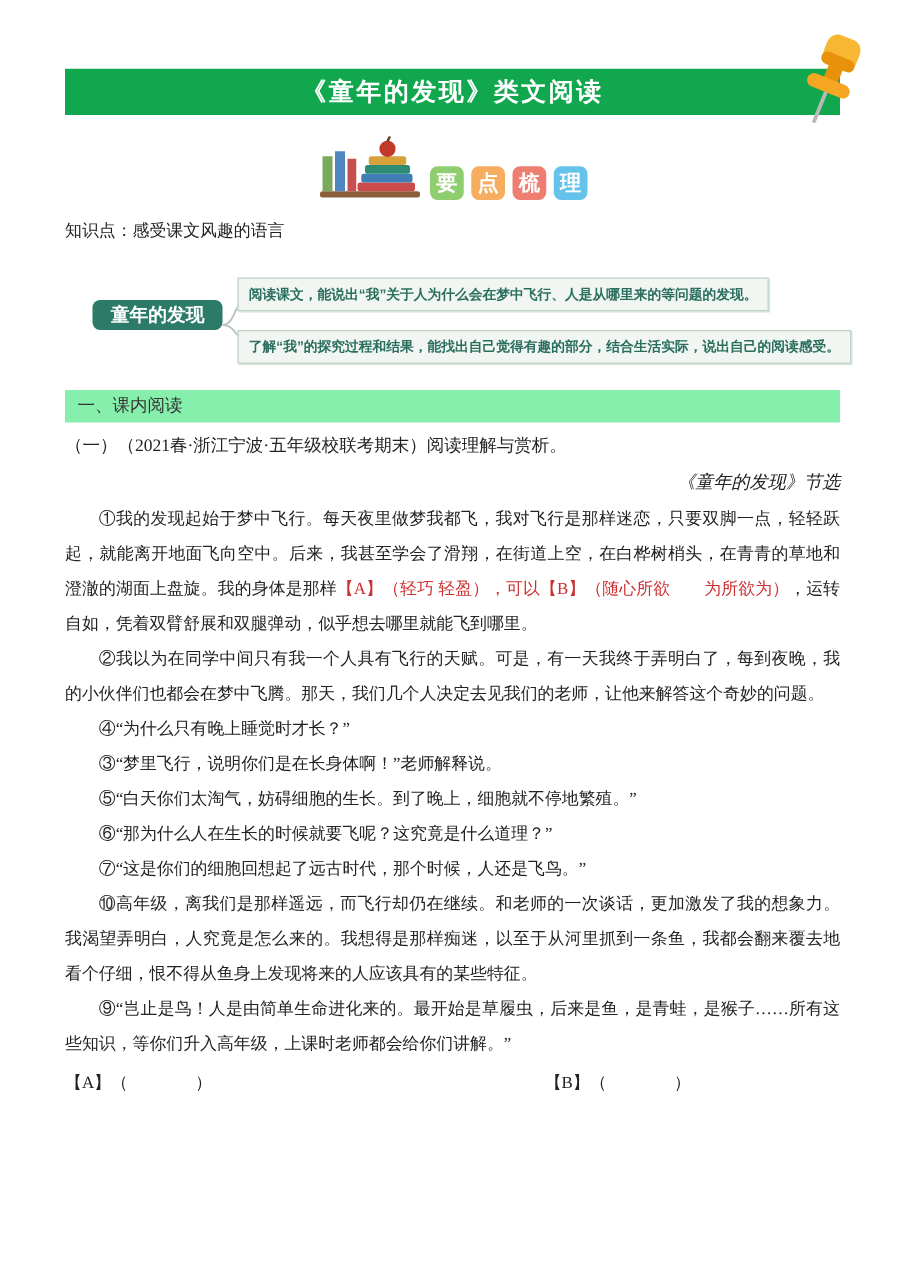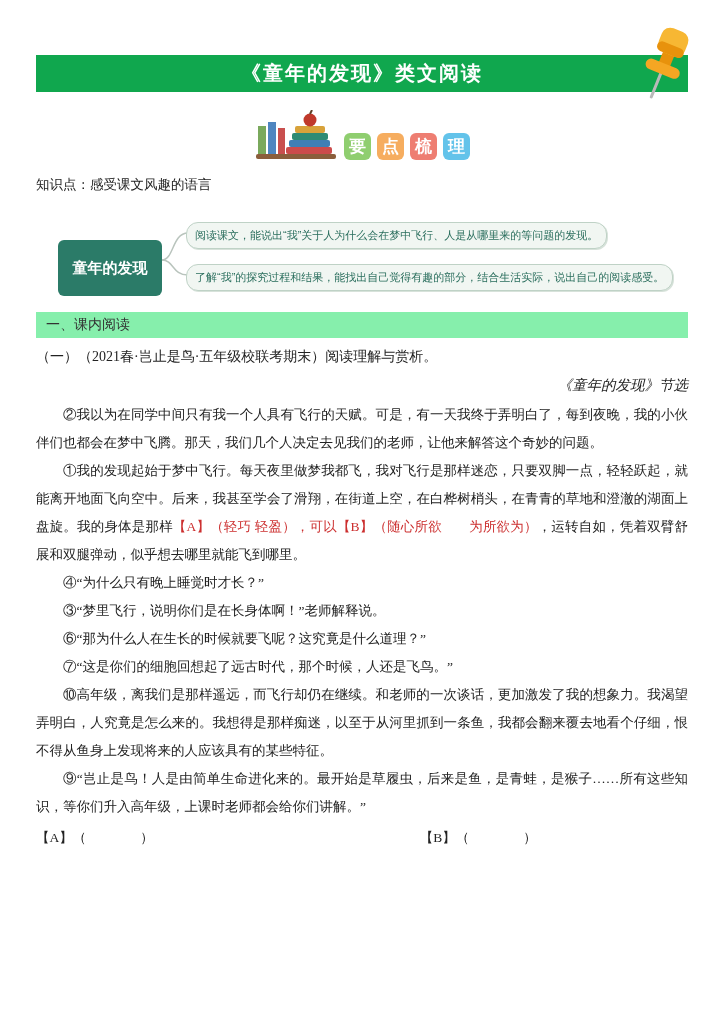--- a/index.html
+++ b/index.html
@@ -3,21 +3,21 @@
 <meta charset="utf-8">
 <style>
   * { margin:0; padding:0; box-sizing:border-box; }
   html, body { width:724px; height:1024px; background:#ffffff; }
   body {
     font-family:"Liberation Serif","DejaVu Serif",serif;
     color:#222222;
     position:relative;
     overflow:hidden;
   }
-  .page { position:absolute; inset:0; padding:0 36px; }
+  .page { position:absolute; inset:0; padding:0 52px; }
 
   
   .title-bar {
     margin-top:55px; height:37px;
     background:#10a74e; color:#ffffff;
     display:flex; align-items:center; justify-content:center;
     font-size:20px; font-weight:bold; letter-spacing:2px;
     font-family:"Liberation Sans","DejaVu Sans",sans-serif;
   }
   .pushpin { position:absolute; top:24px; right:26px; z-index:5; }
@@ -37,30 +37,30 @@
   .badge-0 { background:#8fce6f; }
   .badge-1 { background:#f6ad5f; }
   .badge-2 { background:#ee7e72; }
   .badge-3 { background:#63c3ea; }
 
   .knowledge { font-size:13.5px; margin-top:10px; }
 
   
   .mindmap { position:relative; height:96px; margin-top:14px; }
   .mm-root {
-    position:absolute; left:22px; top:32px; width:104px; height:56px;
+    position:absolute; left:22px; top:32px; width:104px; height:24px;
     background:#2b7b68; color:#ffffff; border-radius:6px;
     display:flex; align-items:center; justify-content:center;
     font-weight:bold; font-size:15px;
     font-family:"Liberation Sans","DejaVu Sans",sans-serif;
   }
   .mm-branch {
-    position:absolute; left:150px;
-    background:#f1f6f2; border:1px solid #bfd2c6; border-radius:12px;
-    color:#2a6e5d; font-weight:normal; font-size:11px;
+    position:absolute; left:138px;
+    background:#f1f6f2; border:1px solid #bfd2c6; border-radius:0;
+    color:#2a6e5d; font-weight:bold; font-size:11px;
     padding:5px 8px; white-space:nowrap;
     box-shadow:1px 1px 0 #d7e2da;
     font-family:"Liberation Sans","DejaVu Sans",sans-serif;
   }
   .mm-b1 { top:14px; }
   .mm-b2 { top:56px; }
   .mm-svg { position:absolute; left:126px; top:0; }
 
   
   .section-bar {
@@ -132,28 +132,29 @@
     <svg class="mm-svg" width="28" height="96" viewBox="0 0 28 96">
       <path d="M0,52 C12,52 10,25 26,25" stroke="#b9c4bd" stroke-width="1.5" fill="none"></path>
       <path d="M0,52 C12,52 10,67 26,67" stroke="#b9c4bd" stroke-width="1.5" fill="none"></path>
     </svg>
     <div class="mm-branch mm-b1">阅读课文，能说出“我”关于人为什么会在梦中飞行、人是从哪里来的等问题的发现。</div>
     <div class="mm-branch mm-b2">了解“我”的探究过程和结果，能找出自己觉得有趣的部分，结合生活实际，说出自己的阅读感受。</div>
   </div>
 
   <div class="section-bar">一、课内阅读</div>
 
-  <div class="source-line">（一）（2021春·岂止是鸟·五年级校联考期末）阅读理解与赏析。</div>
+  <div class="source-line">（一）（2021春·浙江宁波·五年级校联考期末）阅读理解与赏析。</div>
   <div class="passage-title">《童年的发现》节选</div>
 
   <div class="passage">
+    <p class="para"><span>①我的发现起始于梦中飞行。每天夜里做梦我都飞，我对飞行是那样迷恋，只要双脚一点，轻轻跃起，就能离开地面飞向空中。后来，我甚至学会了滑翔，在街道上空，在白桦树梢头，在青青的草地和澄澈的湖面上盘旋。我的身体是那样</span><span class="red">【A】（轻巧 轻盈），可以【B】（随心所欲　　为所欲为）</span><span>，运转自如，凭着双臂舒展和双腿弹动，似乎想去哪里就能飞到哪里。</span></p>
     <p class="para">②我以为在同学中间只有我一个人具有飞行的天赋。可是，有一天我终于弄明白了，每到夜晚，我的小伙伴们也都会在梦中飞腾。那天，我们几个人决定去见我们的老师，让他来解答这个奇妙的问题。</p>
-    <p class="para"><span>①我的发现起始于梦中飞行。每天夜里做梦我都飞，我对飞行是那样迷恋，只要双脚一点，轻轻跃起，就能离开地面飞向空中。后来，我甚至学会了滑翔，在街道上空，在白桦树梢头，在青青的草地和澄澈的湖面上盘旋。我的身体是那样</span><span class="red">【A】（轻巧 轻盈），可以【B】（随心所欲　　为所欲为）</span><span>，运转自如，凭着双臂舒展和双腿弹动，似乎想去哪里就能飞到哪里。</span></p>
     <p class="para">④“为什么只有晚上睡觉时才长？”</p>
     <p class="para">③“梦里飞行，说明你们是在长身体啊！”老师解释说。</p>
+    <p class="para">⑤“白天你们太淘气，妨碍细胞的生长。到了晚上，细胞就不停地繁殖。”</p>
     <p class="para">⑥“那为什么人在生长的时候就要飞呢？这究竟是什么道理？”</p>
     <p class="para">⑦“这是你们的细胞回想起了远古时代，那个时候，人还是飞鸟。”</p>
     <p class="para">⑩高年级，离我们是那样遥远，而飞行却仍在继续。和老师的一次谈话，更加激发了我的想象力。我渴望弄明白，人究竟是怎么来的。我想得是那样痴迷，以至于从河里抓到一条鱼，我都会翻来覆去地看个仔细，恨不得从鱼身上发现将来的人应该具有的某些特征。</p>
     <p class="para">⑨“岂止是鸟！人是由简单生命进化来的。最开始是草履虫，后来是鱼，是青蛙，是猴子……所有这些知识，等你们升入高年级，上课时老师都会给你们讲解。”</p>
   </div>
 
   <div class="blanks">
     <span>【A】（　　　　）</span>
     <span class="blank-b">【B】（　　　　）</span>
   </div>

